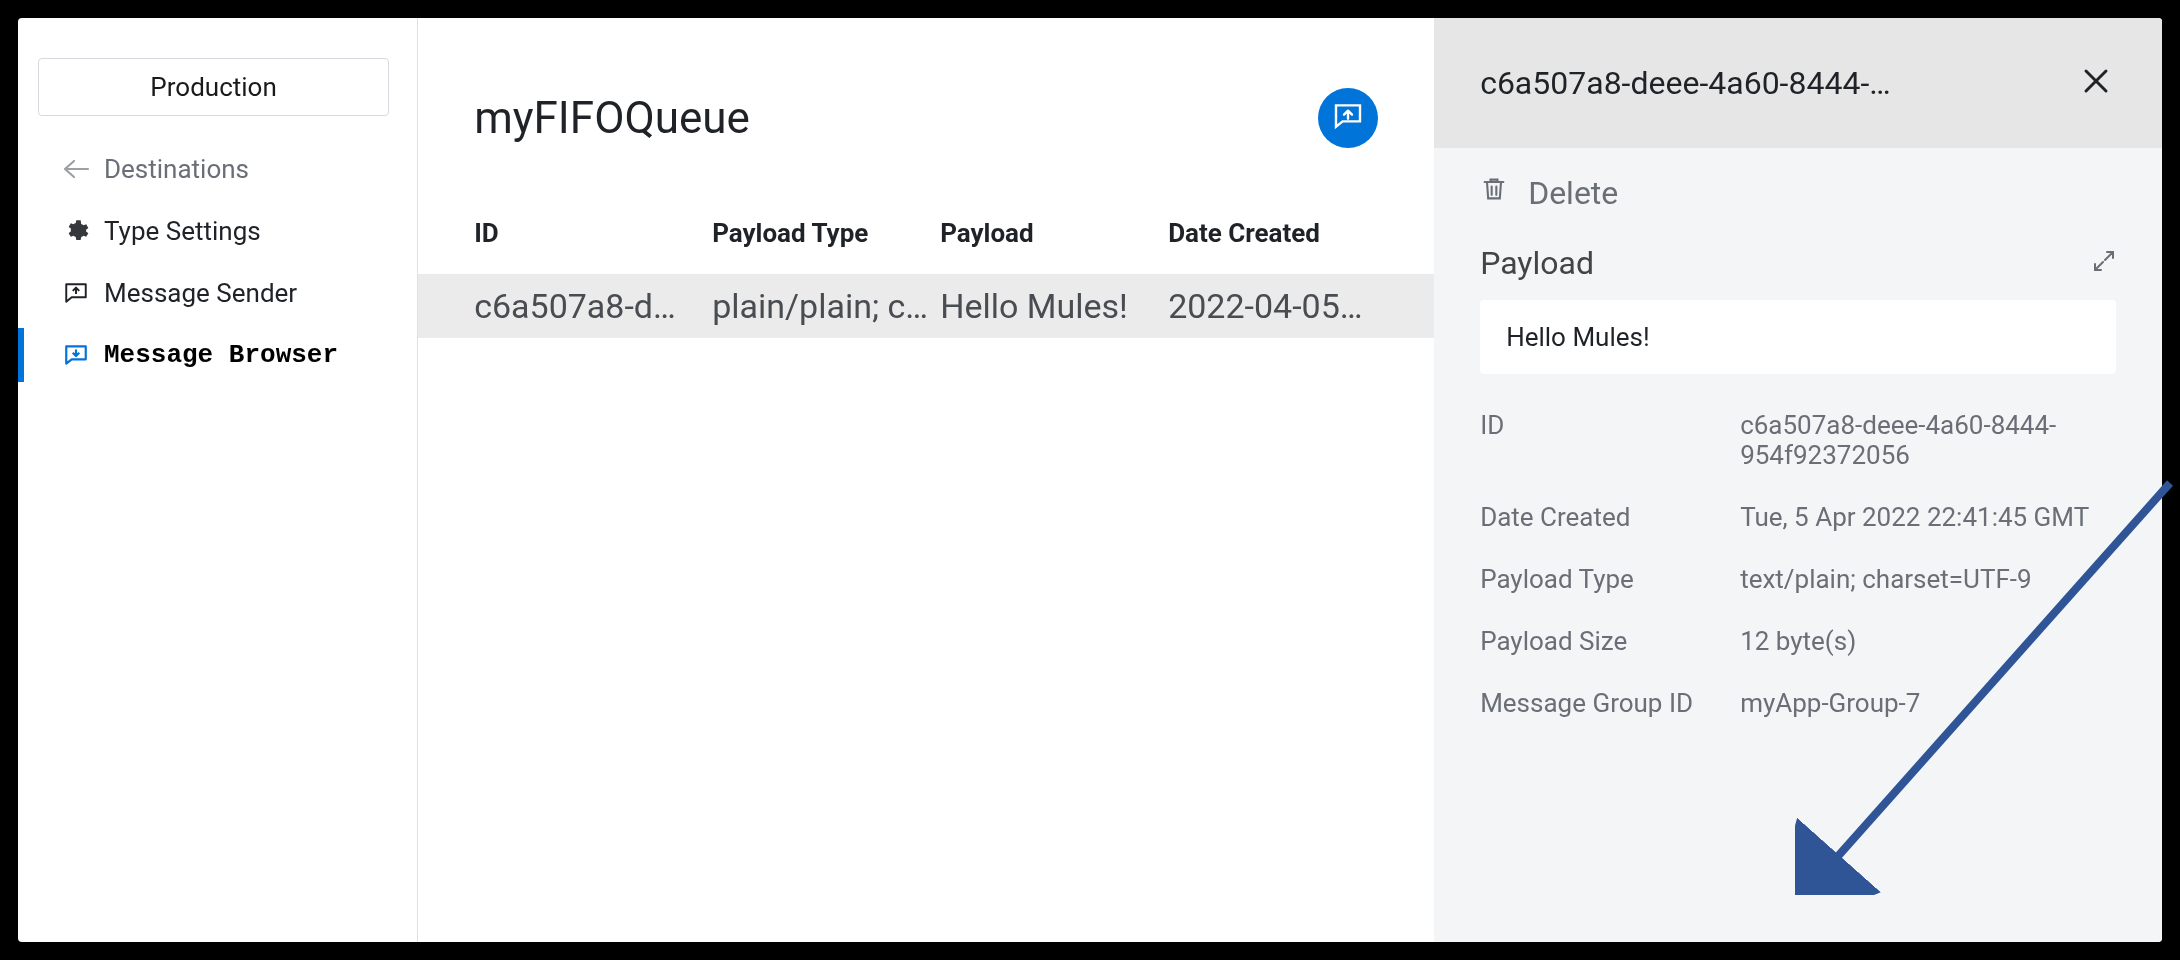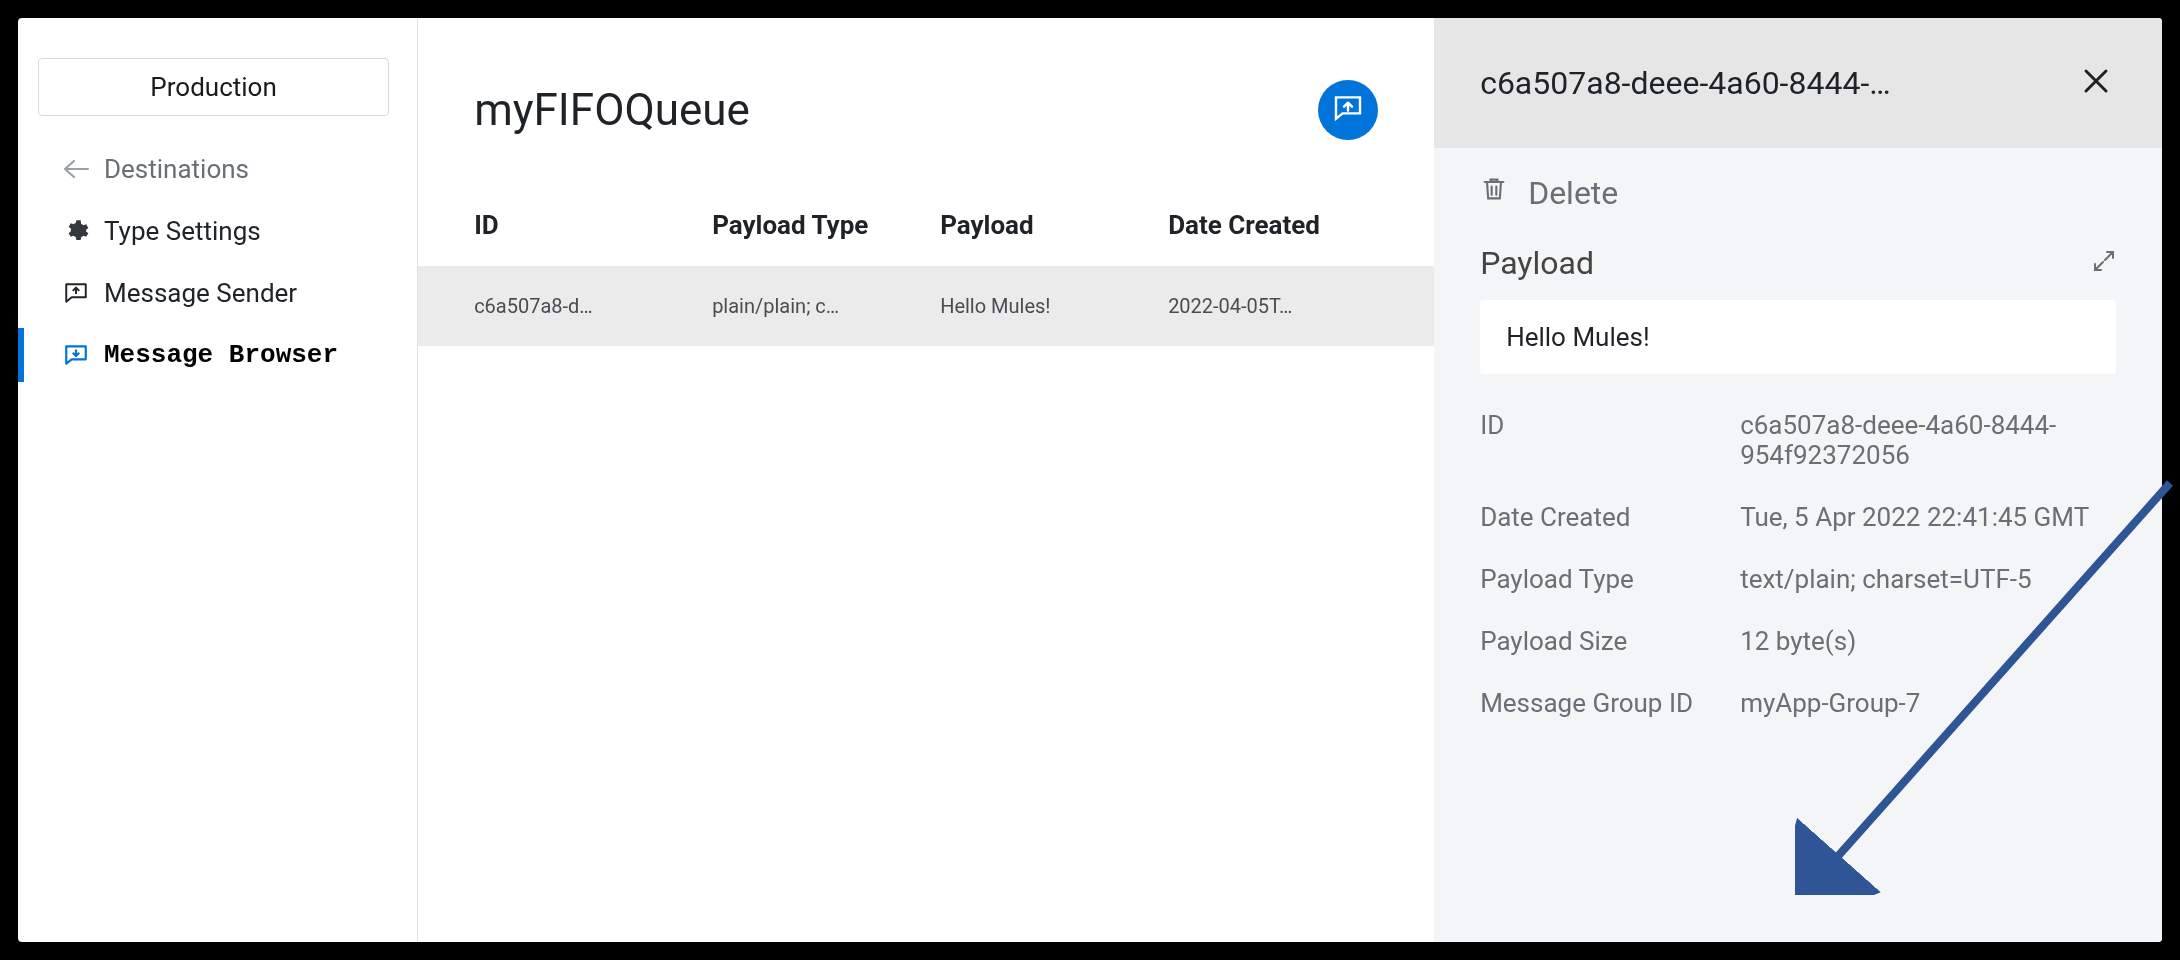--- a/index.html
+++ b/index.html
@@ -66,20 +66,21 @@
     width: 6px;
     background: #0074d9;
   }
   .side-link .ic { width: 28px; height: 28px; display:flex;align-items:center;justify-content:center;flex:0 0 28px;}
 
   
   .main {
     flex: 1;
     display: flex;
     flex-direction: column;
+    margin-top: 8px;
   }
   .main-header {
     display:flex;
     align-items:center;
     justify-content: space-between;
     padding: 62px 56px 44px 56px;
   }
   .queue-title {
     font-size: 44px;
     font-weight: 400;
@@ -102,23 +103,23 @@
     align-items:center;
     column-gap: 8px;
   }
   .thead {
     height: 82px;
     font-size: 26px;
     font-weight: 700;
     color: #1f2328;
   }
   .trow {
-    height: 80px;
+    height: 64px;
     background: #ebebeb;
-    font-size: 20px;
+    font-size: 34px;
     color: #494d52;
     cursor:pointer;
     white-space: nowrap;
     overflow: hidden;
   }
   .trow span { overflow:hidden; text-overflow: ellipsis; }
 
   
   .details {
     width: 786px;
@@ -301,21 +302,21 @@
     <div class="kv">
       <span>ID</span>
       <span class="v">c6a507a8-deee-4a60-8444-954f92372056</span>
     </div>
     <div class="kv">
       <span>Date Created</span>
       <span class="v">Tue, 5 Apr 2022 22:41:45 GMT</span>
     </div>
     <div class="kv">
       <span>Payload Type</span>
-      <span class="v">text/plain; charset=UTF-5</span>
+      <span class="v">text/plain; charset=UTF-9</span>
     </div>
     <div class="kv">
       <span>Payload Size</span>
       <span class="v">12 byte(s)</span>
     </div>
     <div class="kv">
       <span>Message Group ID</span>
       <span class="v">myApp-Group-7</span>
     </div>
   </section>

